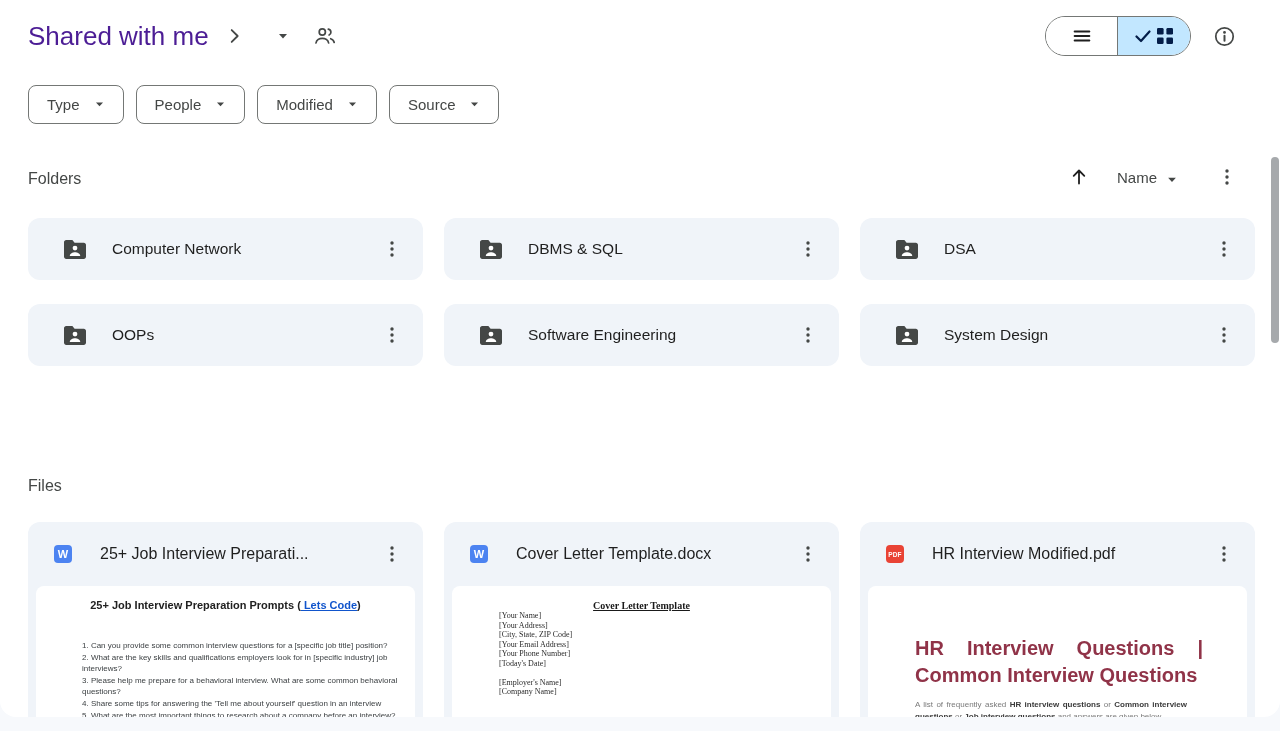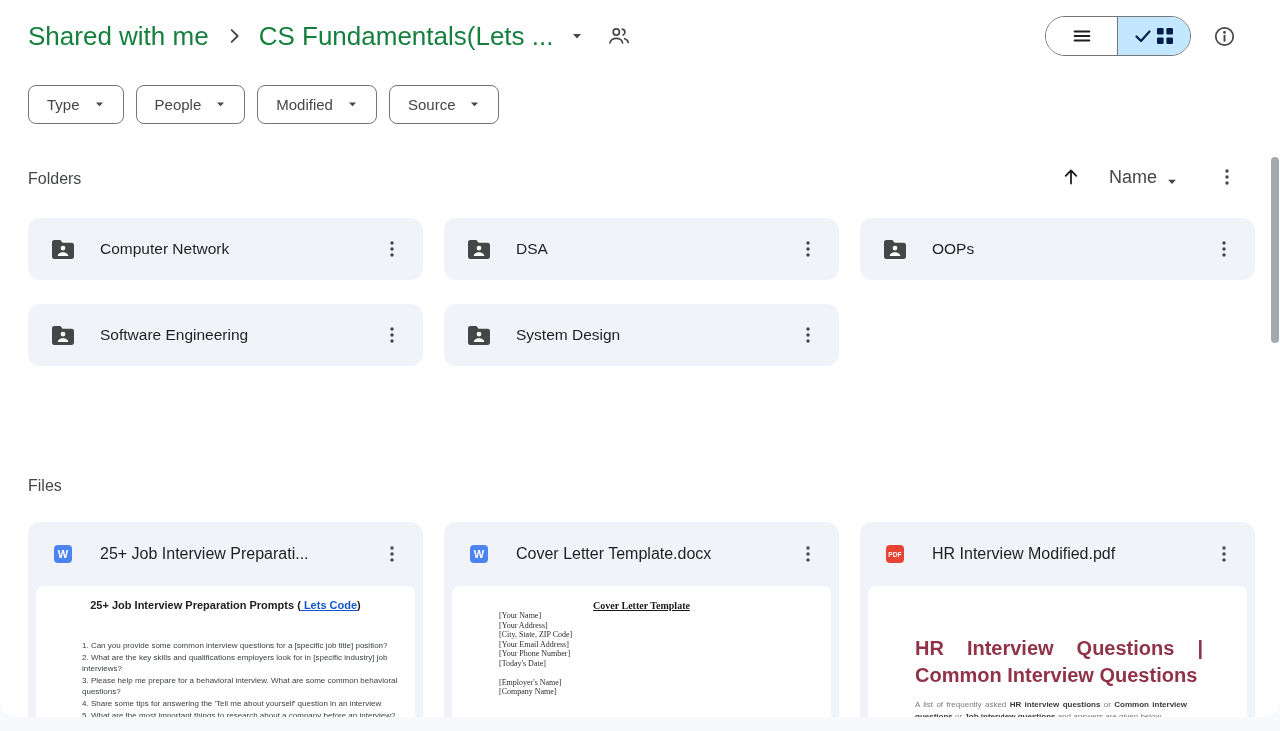--- a/index.html
+++ b/index.html
@@ -10,21 +10,21 @@
     font-family:"Liberation Sans", sans-serif;
     color:#1f1f1f;
   }
   .pane {
     position:absolute; left:0; top:0; width:1280px; height:717px;
     background:#ffffff; border-radius:0 0 16px 16px; overflow:hidden;
   }
 
   
   .header { position:absolute; left:28px; right:44px; top:12px; height:48px; display:flex; align-items:center; }
-  .crumb { font-size:26px; color:#15803d; font-weight:400; white-space:nowrap; cursor:pointer; }
+  .crumb { font-size:26px; color:#4c1d95; font-weight:400; white-space:nowrap; cursor:pointer; }
   .crumb-sep { margin:0 14px; display:flex; align-items:center; }
   .title-caret { margin-left:16px; display:flex; align-items:center; cursor:pointer; }
   .people-btn { margin-left:22px; display:flex; align-items:center; cursor:pointer; }
   .spacer { flex:1; }
 
   .view-toggle { display:flex; height:40px; border:1px solid #747775; border-radius:20px; overflow:hidden; background:#fff; }
   .vt-seg { width:72px; display:flex; align-items:center; justify-content:center; cursor:pointer; }
   .vt-list { border-right:1px solid #747775; background:#ffffff; }
   .vt-grid { background:#c2e7ff; gap:6px; }
   .info-btn { margin-left:22px; display:flex; align-items:center; cursor:pointer; }
@@ -34,30 +34,30 @@
   .chip { height:39px; border:1px solid #747775; border-radius:8px; background:#fff;
           display:flex; align-items:center; gap:14px; padding:0 18px; font-size:15px; color:#444746; cursor:pointer; }
 
   
   .section-label { position:absolute; left:28px; font-size:16px; font-weight:500; color:#444746; }
   .folders-label { top:170px; }
   .files-label { top:477px; }
 
   .sort-bar { position:absolute; top:162px; right:42px; height:30px; display:flex; align-items:center; }
   .sort-dir { display:flex; align-items:center; cursor:pointer; }
-  .sort-name { margin-left:28px; display:flex; align-items:flex-end; gap:9px; font-size:18px; color:#444746; cursor:pointer; }
+  .sort-name { margin-left:28px; display:flex; align-items:flex-end; gap:9px; font-size:15px; color:#444746; cursor:pointer; }
   .sort-more { margin-left:38px; display:flex; align-items:center; cursor:pointer; }
 
   
   .grid { position:absolute; left:28px; display:grid; grid-template-columns:repeat(3,395px); column-gap:21px; }
   .folders-grid { top:218px; row-gap:24px; }
   .files-grid { top:522px; }
 
   .folder-card { height:62px; background:#f0f4f9; border-radius:12px;
-                 display:flex; align-items:center; padding:0 20px 0 24px; cursor:pointer; }
+                 display:flex; align-items:center; padding:0 20px 0 36px; cursor:pointer; }
   .folder-name { margin-left:26px; flex:1; font-size:15.5px; font-weight:450; color:#1f1f1f; white-space:nowrap; }
   .dots { display:flex; align-items:center; justify-content:center; width:22px; height:24px; cursor:pointer; }
 
   .file-card { height:322px; background:#f0f4f9; border-radius:12px; display:flex; flex-direction:column; overflow:hidden; cursor:pointer; }
   .file-head { height:64px; flex:none; display:flex; align-items:center; padding:0 20px 0 26px; }
   .file-title { margin-left:28px; flex:1; font-size:16px; font-weight:450; color:#1f1f1f; white-space:nowrap; overflow:hidden; }
   .ficon { width:18px; height:18px; border-radius:4px; flex:none; display:flex; align-items:center; justify-content:center;
            color:#fff; font-weight:bold; }
   .ficon-word { background:#4c83f1; font-size:11px; }
   .ficon-pdf  { background:#e94335; font-size:6.5px; letter-spacing:.2px; }
@@ -93,21 +93,20 @@
 
 <div class="pane">
 
   <div class="header">
     <span class="crumb">Shared with me</span>
     <span class="crumb-sep">
       <svg width="22" height="22" viewBox="0 0 24 24" fill="none" stroke="#444746" stroke-width="2" stroke-linecap="round" stroke-linejoin="round">
           <path d="M9.5 5.5 16 12l-6.5 6.5"></path>
         </svg>
     </span>
-    <span class="crumb">CS Fundamentals(Lets ...</span>
     <span class="title-caret">
       <svg width="16" height="16" viewBox="0 0 16 16" fill="#444746">
           <path d="M4 6l4 4.4L12 6z"></path>
         </svg>
     </span>
     <span class="people-btn">
       <svg width="24" height="24" viewBox="0 0 24 24" fill="none" stroke="#444746" stroke-width="1.7" stroke-linecap="round">
         <circle cx="9.3" cy="8" r="3.1"></circle>
         <path d="M3 19c.4-3 3.4-4.6 6.3-4.6 2.9 0 5.9 1.6 6.3 4.6"></path>
         <path d="M15.3 5.2c1.5.3 2.6 1.5 2.6 3 0 1.2-.7 2.3-1.8 2.8"></path>
@@ -204,20 +203,35 @@
       <span class="folder-name">Computer Network</span>
       <span class="dots">
           <svg width="18" height="20" viewBox="0 0 18 20" fill="#444746">
             <circle cx="9" cy="4" r="1.7"></circle>
             <circle cx="9" cy="10" r="1.7"></circle>
             <circle cx="9" cy="16" r="1.7"></circle>
           </svg>
         </span>
     </div>
 
+    <div class="folder-card">
+      <svg width="22" height="19" viewBox="0 0 22 19">
+          <path fill="#444746" d="M2.2 0h6.2l2.2 2.7h9.2c1.2 0 2.2 1 2.2 2.2v11.9c0 1.2-1 2.2-2.2 2.2H2.2c-1.2 0-2.2-1-2.2-2.2V2.2C0 1 1 0 2.2 0z"></path>
+          <circle cx="11" cy="8.1" r="2.4" fill="#fff"></circle>
+          <path d="M5.8 15.7c0-2.3 2.9-3.5 5.2-3.5s5.2 1.2 5.2 3.5v.3H5.8z" fill="#fff"></path>
+        </svg>
+      <span class="folder-name">DBMS &amp; SQL</span>
+      <span class="dots">
+          <svg width="18" height="20" viewBox="0 0 18 20" fill="#444746">
+            <circle cx="9" cy="4" r="1.7"></circle>
+            <circle cx="9" cy="10" r="1.7"></circle>
+            <circle cx="9" cy="16" r="1.7"></circle>
+          </svg>
+        </span>
+    </div>
 
     <div class="folder-card">
       <svg width="22" height="19" viewBox="0 0 22 19">
           <path fill="#444746" d="M2.2 0h6.2l2.2 2.7h9.2c1.2 0 2.2 1 2.2 2.2v11.9c0 1.2-1 2.2-2.2 2.2H2.2c-1.2 0-2.2-1-2.2-2.2V2.2C0 1 1 0 2.2 0z"></path>
           <circle cx="11" cy="8.1" r="2.4" fill="#fff"></circle>
           <path d="M5.8 15.7c0-2.3 2.9-3.5 5.2-3.5s5.2 1.2 5.2 3.5v.3H5.8z" fill="#fff"></path>
         </svg>
       <span class="folder-name">DSA</span>
       <span class="dots">
           <svg width="18" height="20" viewBox="0 0 18 20" fill="#444746">

